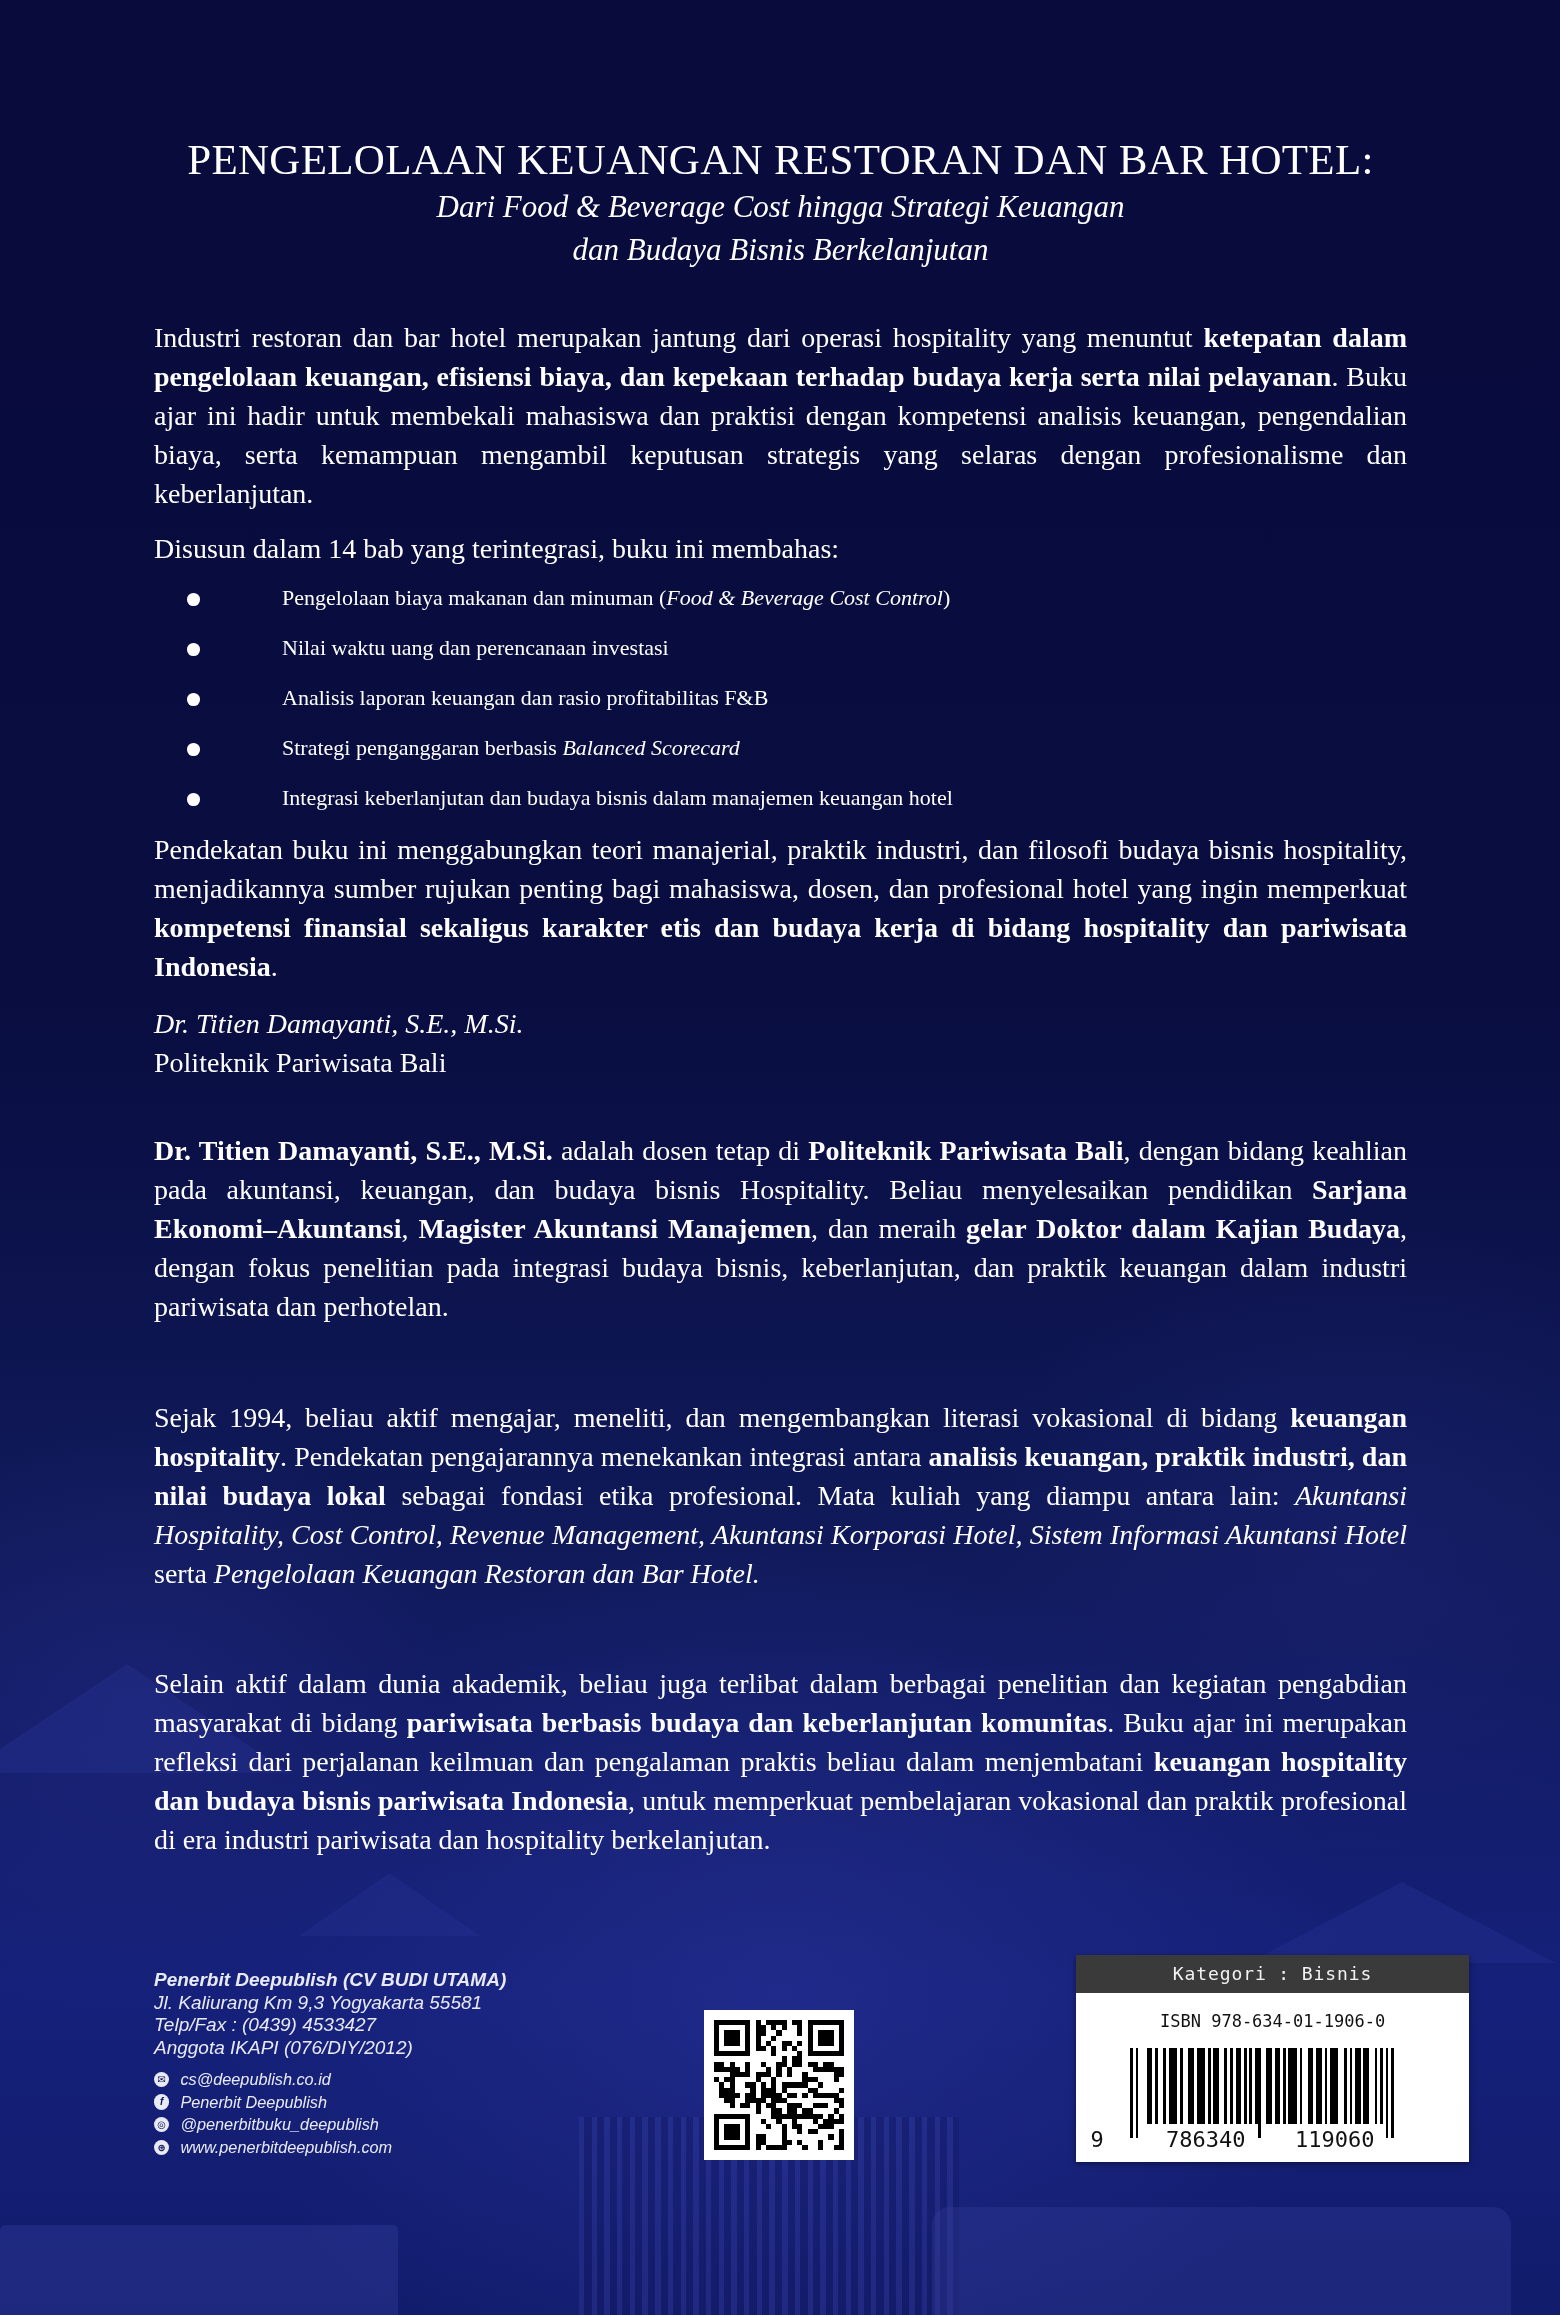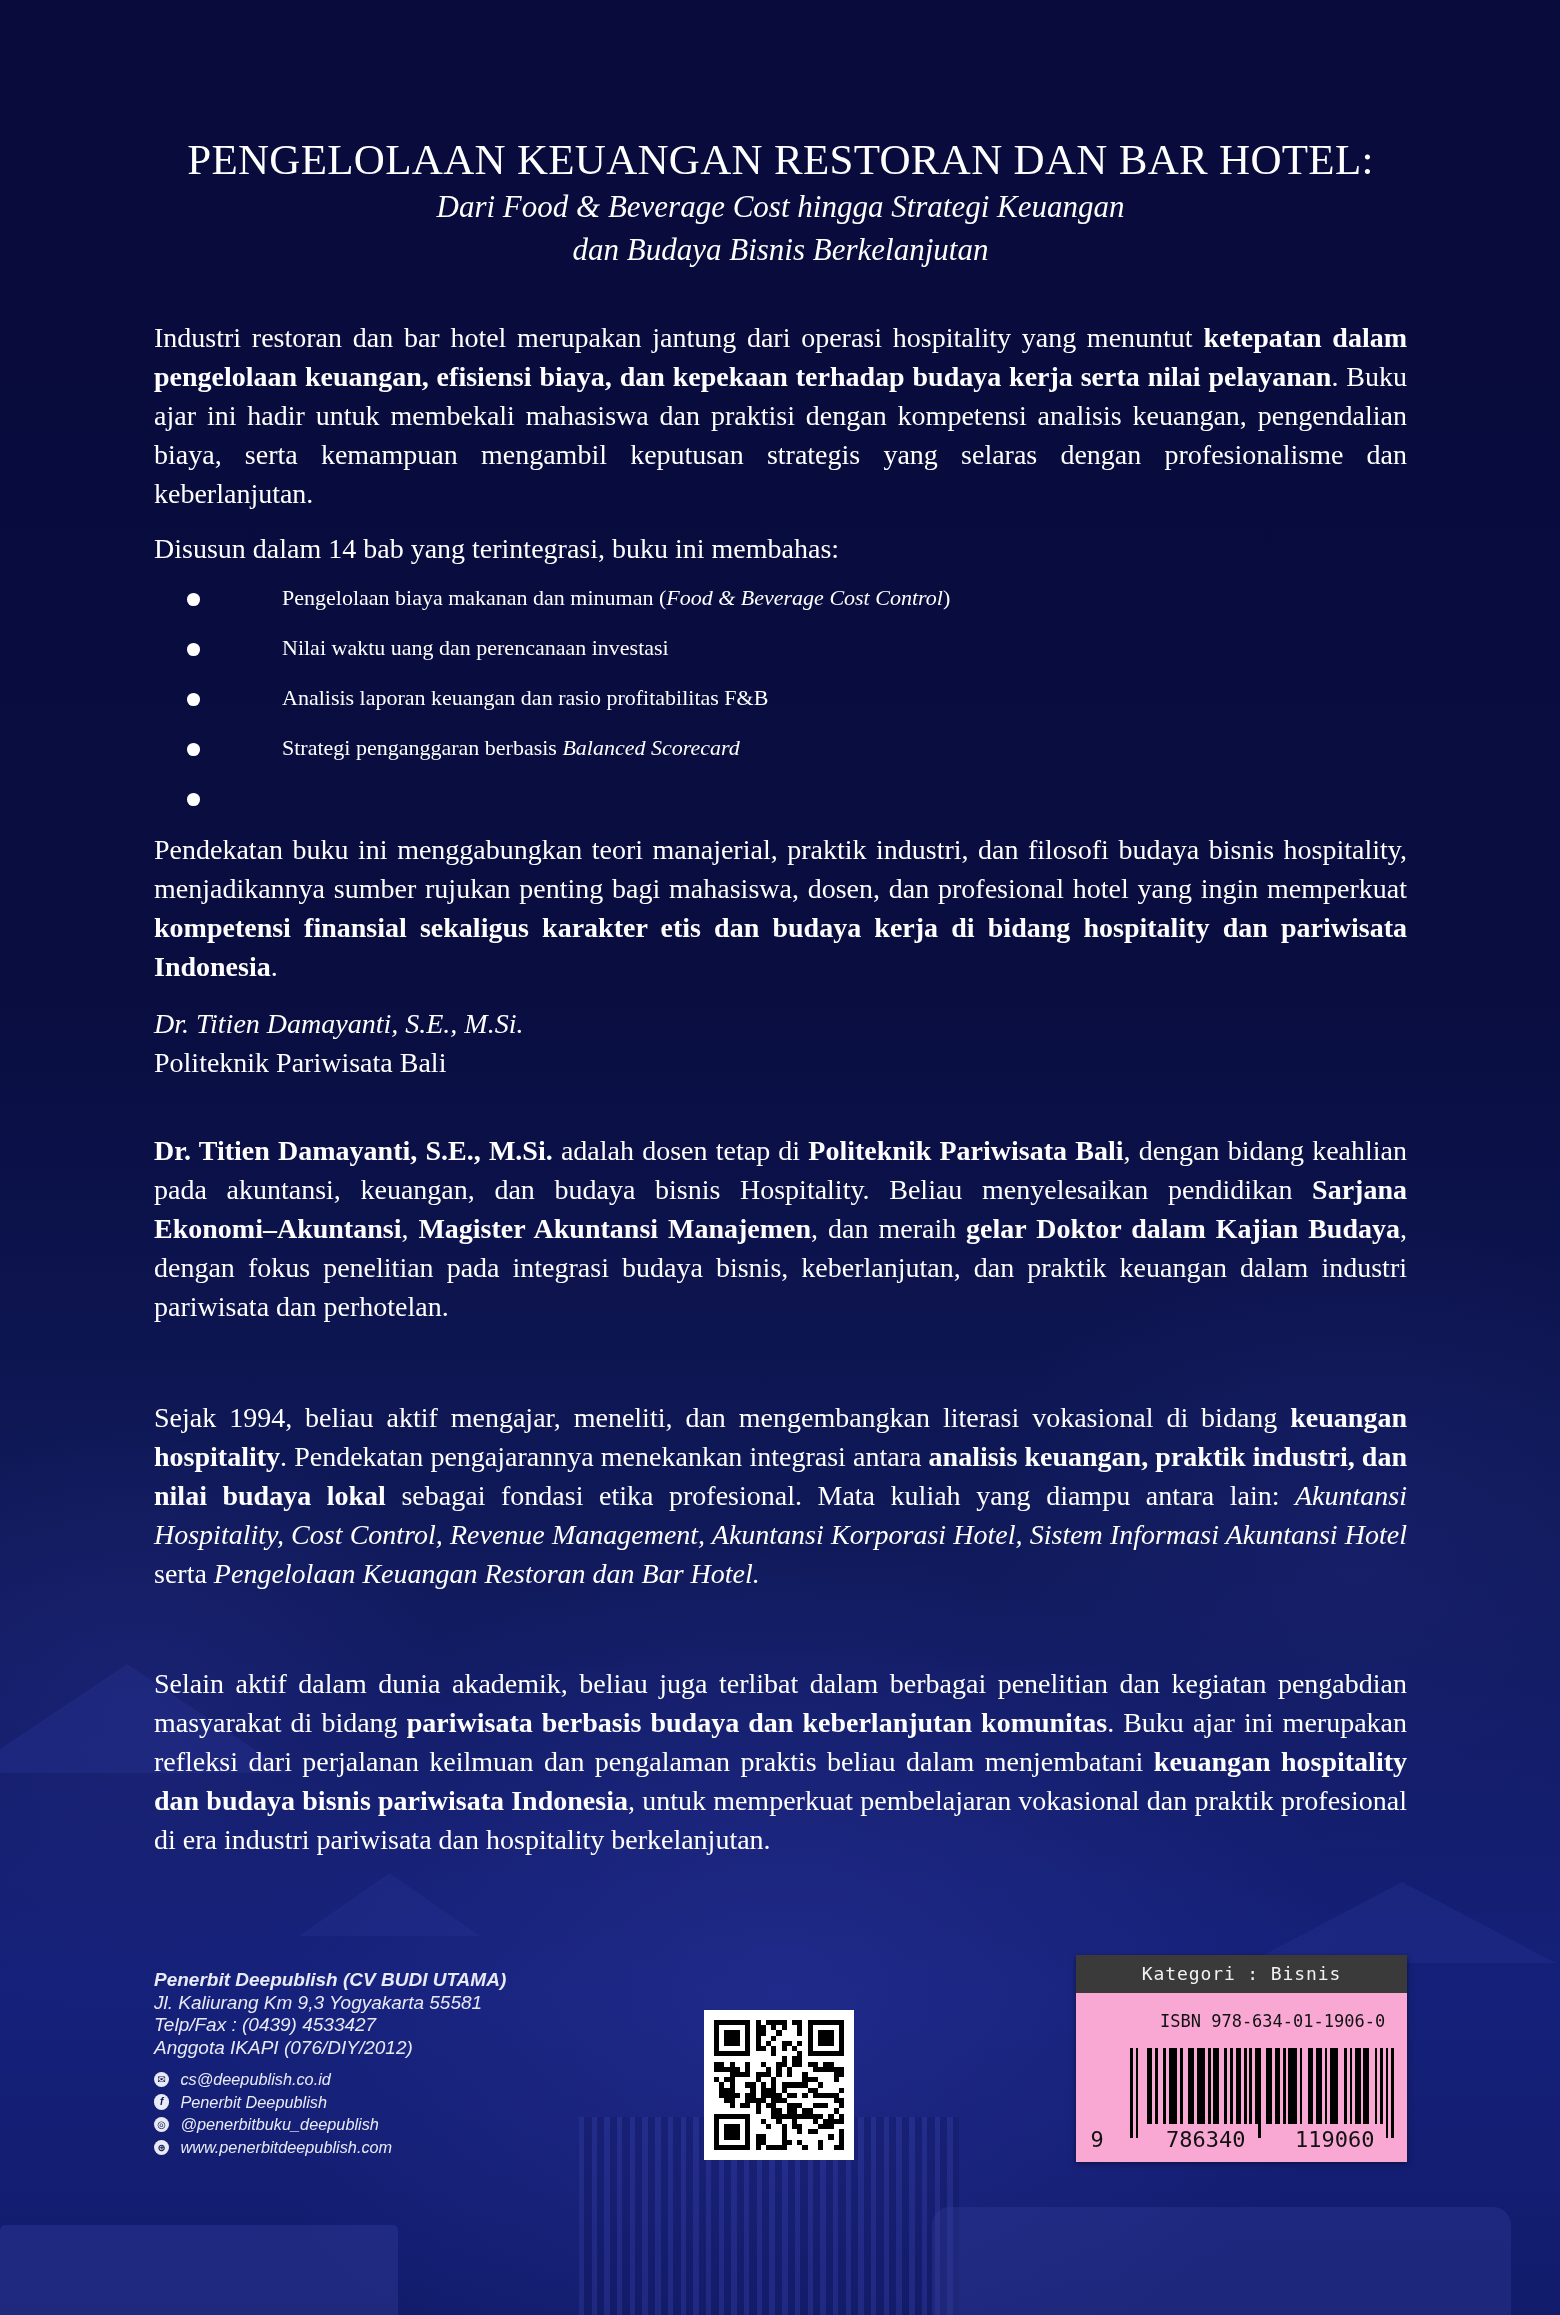--- a/index.html
+++ b/index.html
@@ -53,22 +53,22 @@
   .pub-name { font-size: 19px; font-weight: bold; line-height: 23.5px; }
   .pub-line { font-size: 19px; line-height: 22.6px; }
   .contacts { margin-top: 9px; }
   .contact { display: flex; align-items: center; font-size: 16.3px; line-height: 22.6px; }
   .contact .ic { width: 15.4px; height: 15.4px; border-radius: 50%; background: #e8eaf6; color: #0d1450;
     font-size: 10px; line-height: 15.4px; text-align: center; margin-right: 11px; font-weight: bold; flex: none; }
 
   .qr { position: absolute; left: 704px; top: 2010px; width: 150px; height: 150px; background: #fff; }
   .qr svg { position: absolute; left: 10px; top: 10px; width: 130px; height: 130px; }
 
-  .isbn-box { position: absolute; left: 1076px; top: 1955px; width: 331px; height: 207px;
-    background: #f9a8d4; box-shadow: 0 1.8px 5.4px rgba(0,0,0,0.5); }
+  .isbn-box { position: absolute; left: 1076px; top: 1955px; width: 393px; height: 207px;
+    background: #ffffff; box-shadow: 0 1.8px 5.4px rgba(0,0,0,0.5); }
   .isbn-cat { height: 38px; background: #3a3a3a; color: #f2f2f2;
     font-family: "DejaVu Sans Mono", "Liberation Mono", monospace; font-size: 18px; line-height: 38px; text-align: center; letter-spacing: 0.9px; }
   .isbn-text { position: absolute; left: 84px; top: 56px; color: #111;
     font-family: "DejaVu Sans Mono", "Liberation Mono", monospace; font-size: 17px; }
   .barcode { position: absolute; left: 54px; top: 93px; width: 264px; height: 90px; }
   .bc-digit { position: absolute; top: 172px; color: #111; font-family: "DejaVu Sans Mono", "Liberation Mono", monospace; font-size: 22px; }
 </style>
 </head>
 <body>
 
@@ -88,21 +88,21 @@
   </div>
 
   <p class="para" style="top:318px"><span>Industri restoran dan bar hotel merupakan jantung dari operasi hospitality yang menuntut </span><b>ketepatan dalam pengelolaan keuangan, efisiensi biaya, dan kepekaan terhadap budaya kerja serta nilai pelayanan</b><span>. Buku ajar ini hadir untuk membekali mahasiswa dan praktisi dengan kompetensi analisis keuangan, pengendalian biaya, serta kemampuan mengambil keputusan strategis yang selaras dengan profesionalisme dan keberlanjutan.</span></p>
   <p class="para" style="top:529px">Disusun dalam 14 bab yang terintegrasi, buku ini membahas:</p>
 
   <ul class="intro-list">
     <li><span class="bullet"></span><span><span>Pengelolaan biaya makanan dan minuman (</span><i>Food &amp; Beverage Cost Control</i><span>)</span></span></li>
     <li><span class="bullet"></span><span><span>Nilai waktu uang dan perencanaan investasi</span></span></li>
     <li><span class="bullet"></span><span><span>Analisis laporan keuangan dan rasio profitabilitas F&amp;B</span></span></li>
     <li><span class="bullet"></span><span><span>Strategi penganggaran berbasis </span><i>Balanced Scorecard</i></span></li>
-    <li><span class="bullet"></span></li>
+    <li><span class="bullet"></span><span><span>Integrasi keberlanjutan dan budaya bisnis dalam manajemen keuangan hotel</span></span></li>
   </ul>
 
   <p class="para" style="top:830px"><span>Pendekatan buku ini menggabungkan teori manajerial, praktik industri, dan filosofi budaya bisnis hospitality, menjadikannya sumber rujukan penting bagi mahasiswa, dosen, dan profesional hotel yang ingin memperkuat </span><b>kompetensi finansial sekaligus karakter etis dan budaya kerja di bidang hospitality dan pariwisata Indonesia</b><span>.</span></p>
   <p class="para" style="top:1004px;font-style:italic">Dr. Titien Damayanti, S.E., M.Si.</p>
   <p class="para" style="top:1043px">Politeknik Pariwisata Bali</p>
 
   <p class="para" style="top:1131px"><b>Dr. Titien Damayanti, S.E., M.Si.</b><span> adalah dosen tetap di </span><b>Politeknik Pariwisata Bali</b><span>, dengan bidang keahlian pada akuntansi, keuangan, dan budaya bisnis Hospitality. Beliau menyelesaikan pendidikan </span><b>Sarjana Ekonomi–Akuntansi</b><span>, </span><b>Magister Akuntansi Manajemen</b><span>, dan meraih </span><b>gelar Doktor dalam Kajian Budaya</b><span>, dengan fokus penelitian pada integrasi budaya bisnis, keberlanjutan, dan praktik keuangan dalam industri pariwisata dan perhotelan.</span></p>
   <p class="para" style="top:1398px"><span>Sejak 1994, beliau aktif mengajar, meneliti, dan mengembangkan literasi vokasional di bidang </span><b>keuangan hospitality</b><span>. Pendekatan pengajarannya menekankan integrasi antara </span><b>analisis keuangan, praktik industri, dan nilai budaya lokal</b><span> sebagai fondasi etika profesional. Mata kuliah yang diampu antara lain: </span><i>Akuntansi Hospitality, Cost Control, Revenue Management, Akuntansi Korporasi Hotel, Sistem Informasi Akuntansi Hotel</i><span> serta </span><i>Pengelolaan Keuangan Restoran dan Bar Hotel.</i></p>
   <p class="para" style="top:1664px"><span>Selain aktif dalam dunia akademik, beliau juga terlibat dalam berbagai penelitian dan kegiatan pengabdian masyarakat di bidang </span><b>pariwisata berbasis budaya dan keberlanjutan komunitas</b><span>. Buku ajar ini merupakan refleksi dari perjalanan keilmuan dan pengalaman praktis beliau dalam menjembatani </span><b>keuangan hospitality dan budaya bisnis pariwisata Indonesia</b><span>, untuk memperkuat pembelajaran vokasional dan praktik profesional  di era industri pariwisata dan hospitality berkelanjutan.</span></p>
 </div>

